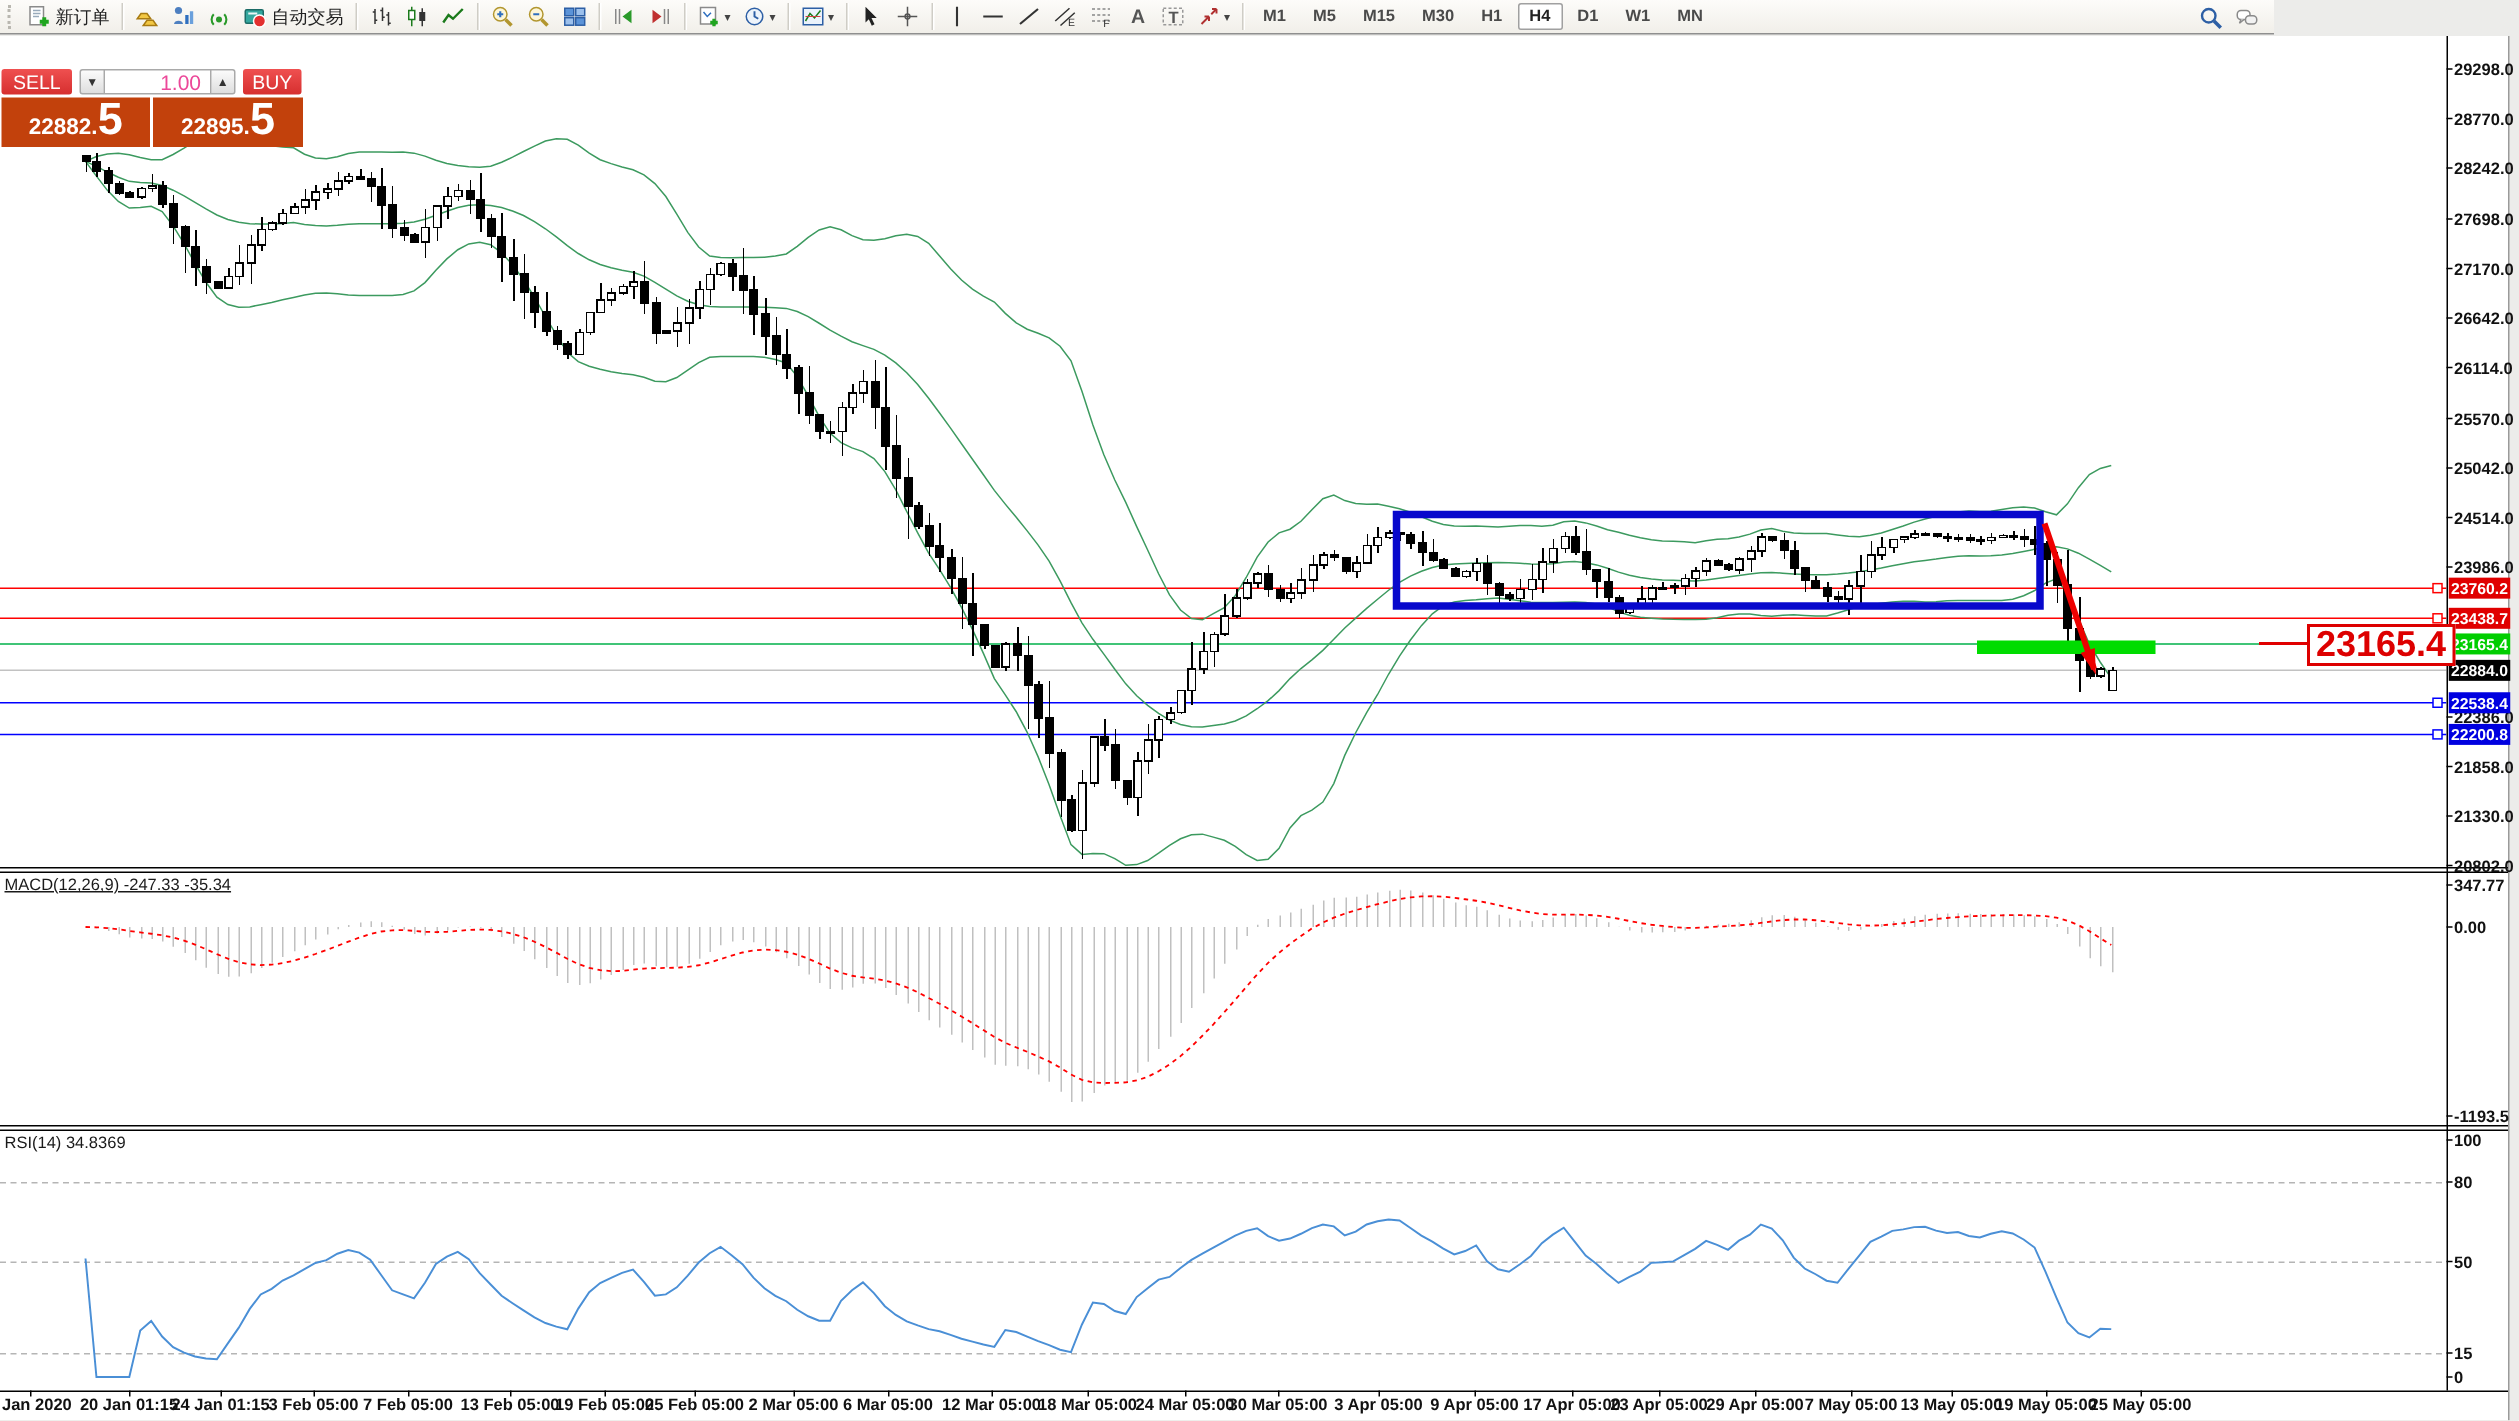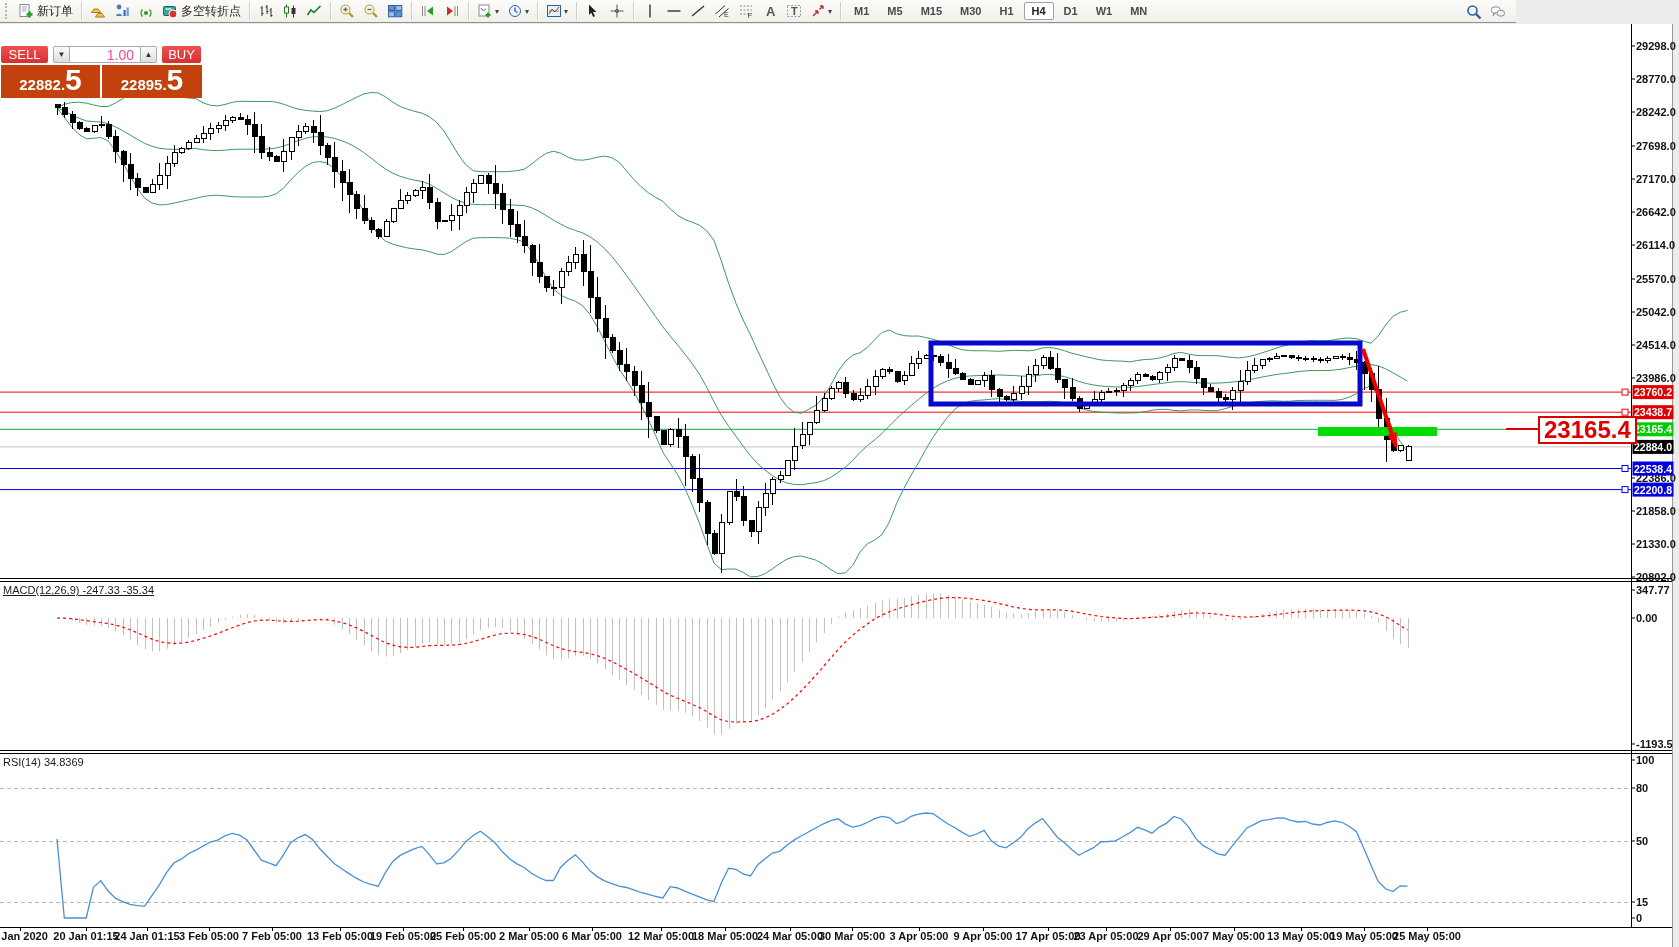--- a/index.html
+++ b/index.html
@@ -839,21 +839,21 @@
         </span>
       </span>
       <span class="tbtn">
         <span>
           <svg width="16" height="16" viewBox="0 0 16 16">
             <rect x="1.5" y="3.5" width="12" height="9" rx="1" fill="#34a79e" stroke="#1c6b66"></rect>
             <circle cx="11" cy="11" r="4" fill="#e23030" stroke="#fff"></circle>
             <path d="M3.5 6h6" stroke="#e9f7f6" stroke-width="1.4"></path>
           </svg>
         </span>
-        <span class="tlabel">多空转折点</span>
+        <span class="tlabel">自动交易</span>
       </span>
       <span class="tsep"></span>
       <span class="tbtn">
         <span>
           <svg width="16" height="16" viewBox="0 0 16 16">
             <path d="M4 3v10 M2.5 5h1.5 M4 10.5h1.5 M9 2v9 M7.5 4H9 M9 8.5h1.5 M13 5v9 M11.5 7H13 M13 12.5h1.5" stroke="#333" fill="none"></path>
           </svg>
         </span>
       </span>
       <span class="tbtn">

